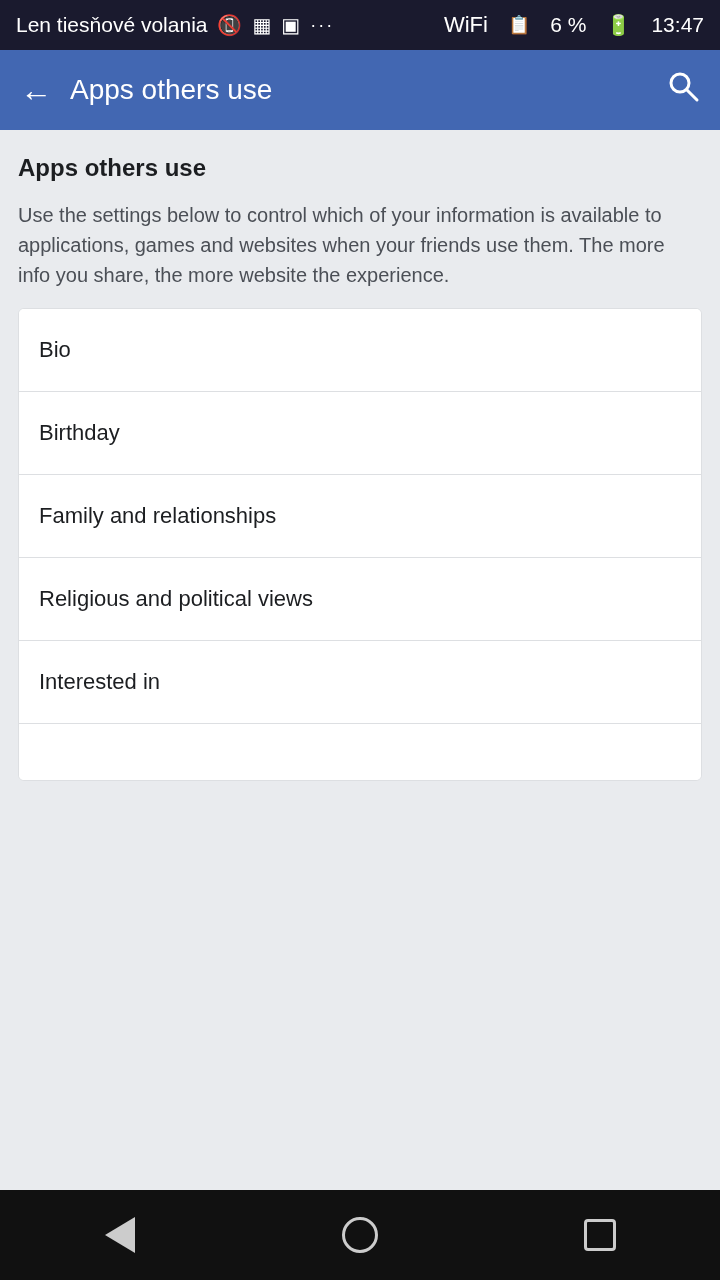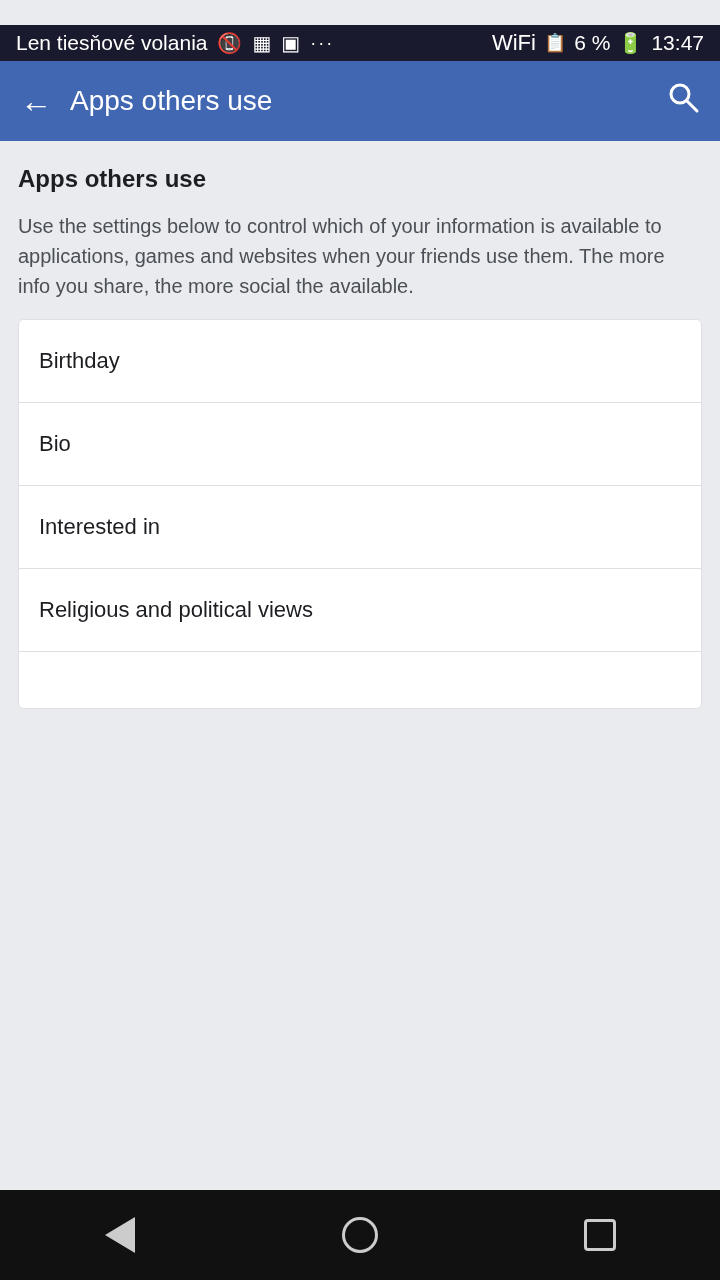--- a/index.html
+++ b/index.html
@@ -12,39 +12,38 @@
       font-family: 'Helvetica Neue', Helvetica, Arial, sans-serif;
       display: flex;
       flex-direction: column;
     }
 
     
     .status-bar {
       background: #1a1a2e;
       color: #fff;
       font-size: 22px;
-      height: 36px;
+      height: 50px;
       display: flex;
       align-items: center;
       justify-content: space-between;
       padding: 0 16px;
       flex-shrink: 0;
-      margin-top: 25px;
     }
     .status-left {
       font-size: 21px;
       font-weight: 400;
       display: flex;
       align-items: center;
       gap: 10px;
     }
     .status-right {
       display: flex;
       align-items: center;
-      gap: 8px;
+      gap: 20px;
       font-size: 21px;
     }
 
     
     .app-bar {
       background: #4267b2;
       height: 80px;
       display: flex;
       align-items: center;
       padding: 0 20px;
@@ -181,27 +180,28 @@
   <span class="app-bar-search">
     <svg width="34" height="34" viewBox="0 0 34 34" fill="none">
       <circle cx="14" cy="14" r="9" stroke="white" stroke-width="3"></circle>
       <line x1="21" y1="21" x2="31" y2="31" stroke="white" stroke-width="3" stroke-linecap="round"></line>
     </svg>
   </span>
 </div>
 
 <div class="content">
   <div class="section-title">Apps others use</div>
-  <div class="description">Use the settings below to control which of your information is available to applications, games and websites when your friends use them. The more info you share, the more social the available.</div>
+  <div class="description">Use the settings below to control which of your information is available to applications, games and websites when your friends use them. The more info you share, the more website the experience.</div>
 
   <div class="settings-list">
+    <div class="settings-item">Bio</div>
     <div class="settings-item">Birthday</div>
-    <div class="settings-item">Bio</div>
+    <div class="settings-item">Family and relationships</div>
+    <div class="settings-item">Religious and political views</div>
     <div class="settings-item">Interested in</div>
-    <div class="settings-item">Religious and political views</div>
     <div class="settings-item" style="min-height: 44px;"></div>
   </div>
 </div>
 
 <div class="bottom-nav">
   <div class="nav-btn">
     <div class="nav-back"></div>
   </div>
   <div class="nav-btn">
     <div class="nav-home"></div>

